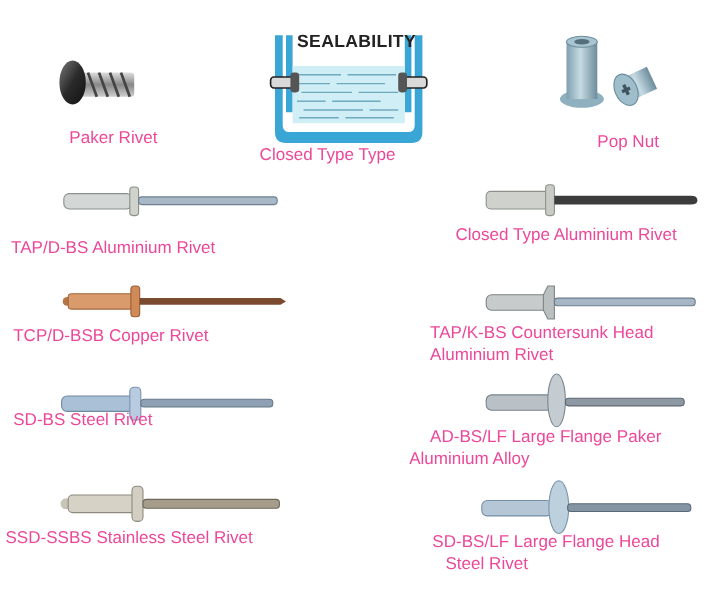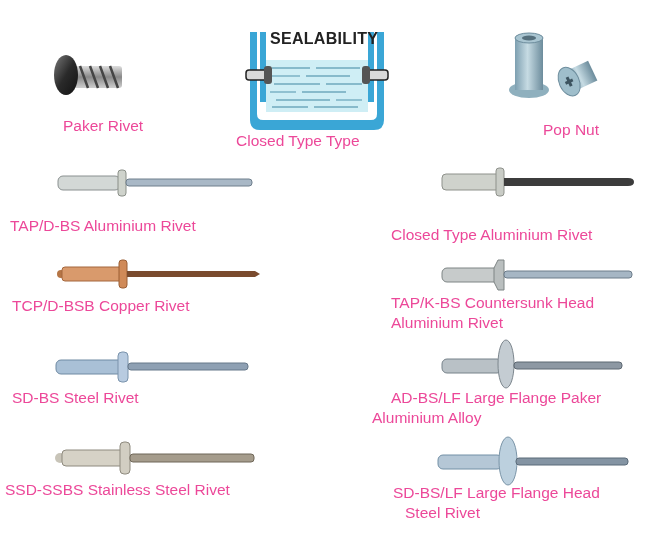--- a/index.html
+++ b/index.html
@@ -99,36 +99,36 @@
   <rect x="63" y="2" width="8" height="28" rx="3" fill="#d08a58" stroke="#9a5e35"></rect>
   <path d="M71 13 h128 l5 3 l-5 3 h-128z" fill="#7a4b2e"></path>
 </svg>
 <div class="label" style="left:12px;top:296px;">TCP/D-BSB Copper Rivet</div>
 
 <svg width="200" height="34" style="left:54px;top:350px;">
   <rect x="2" y="10" width="68" height="14" rx="5" fill="#a9c0d6" stroke="#6f8aa3"></rect>
   <rect x="64" y="2" width="10" height="30" rx="4" fill="#b8cbe0" stroke="#7a93ac"></rect>
   <rect x="74" y="13" width="120" height="7" rx="3" fill="#8ea0b3" stroke="#66788a"></rect>
 </svg>
-<div class="label" style="left:12px;top:388px;">SD-BS Steel Rivet</div>
+<div class="label" style="left:12px;top:372px;">SD-BS Steel Rivet</div>
 
 <svg width="210" height="36" style="left:54px;top:440px;">
   <circle cx="6" cy="18" r="5" fill="#c8c4b8"></circle>
   <rect x="8" y="10" width="62" height="16" rx="4" fill="#d6d2c6" stroke="#8e8a7e"></rect>
   <rect x="66" y="2" width="10" height="32" rx="4" fill="#d2cec2" stroke="#8e8a7e"></rect>
   <rect x="76" y="14" width="124" height="8" rx="3" fill="#a59c8c" stroke="#6f6758"></rect>
 </svg>
 <div class="label" style="left:5px;top:480px;">SSD-SSBS Stainless Steel Rivet</div>
 
 <svg width="200" height="32" style="left:440px;top:166px;">
   <rect x="2" y="8" width="58" height="16" rx="4" fill="#cfd2cc" stroke="#8e918b"></rect>
   <rect x="56" y="2" width="8" height="28" rx="3" fill="#c9ccc6" stroke="#8e918b"></rect>
   <path d="M64 12 h124 q6 0 6 4 q0 4-6 4 h-124z" fill="#3c3c3c"></path>
 </svg>
-<div class="label" style="left:391px;top:204px;margin-top:21px;">Closed Type Aluminium Rivet</div>
+<div class="label" style="left:414px;top:204px;">Closed Type Aluminium Rivet</div>
 
 <svg width="200" height="34" style="left:440px;top:258px;">
   <rect x="2" y="10" width="58" height="14" rx="5" fill="#c7cbcb" stroke="#7e8585"></rect>
   <path d="M58 2 l6 0 l0 30 l-6 0 l-4 -8 l0 -14z" fill="#babfbf" stroke="#7e8585"></path>
   <rect x="64" y="13" width="128" height="7" rx="3" fill="#a6b6c4" stroke="#6c7c8a"></rect>
 </svg>
 <div class="label" style="left:391px;top:293px;">TAP/K-BS Countersunk Head</div>
 <div class="label" style="left:391px;top:313px;">Aluminium Rivet</div>
 
 <svg width="200" height="50" style="left:440px;top:336px;">

